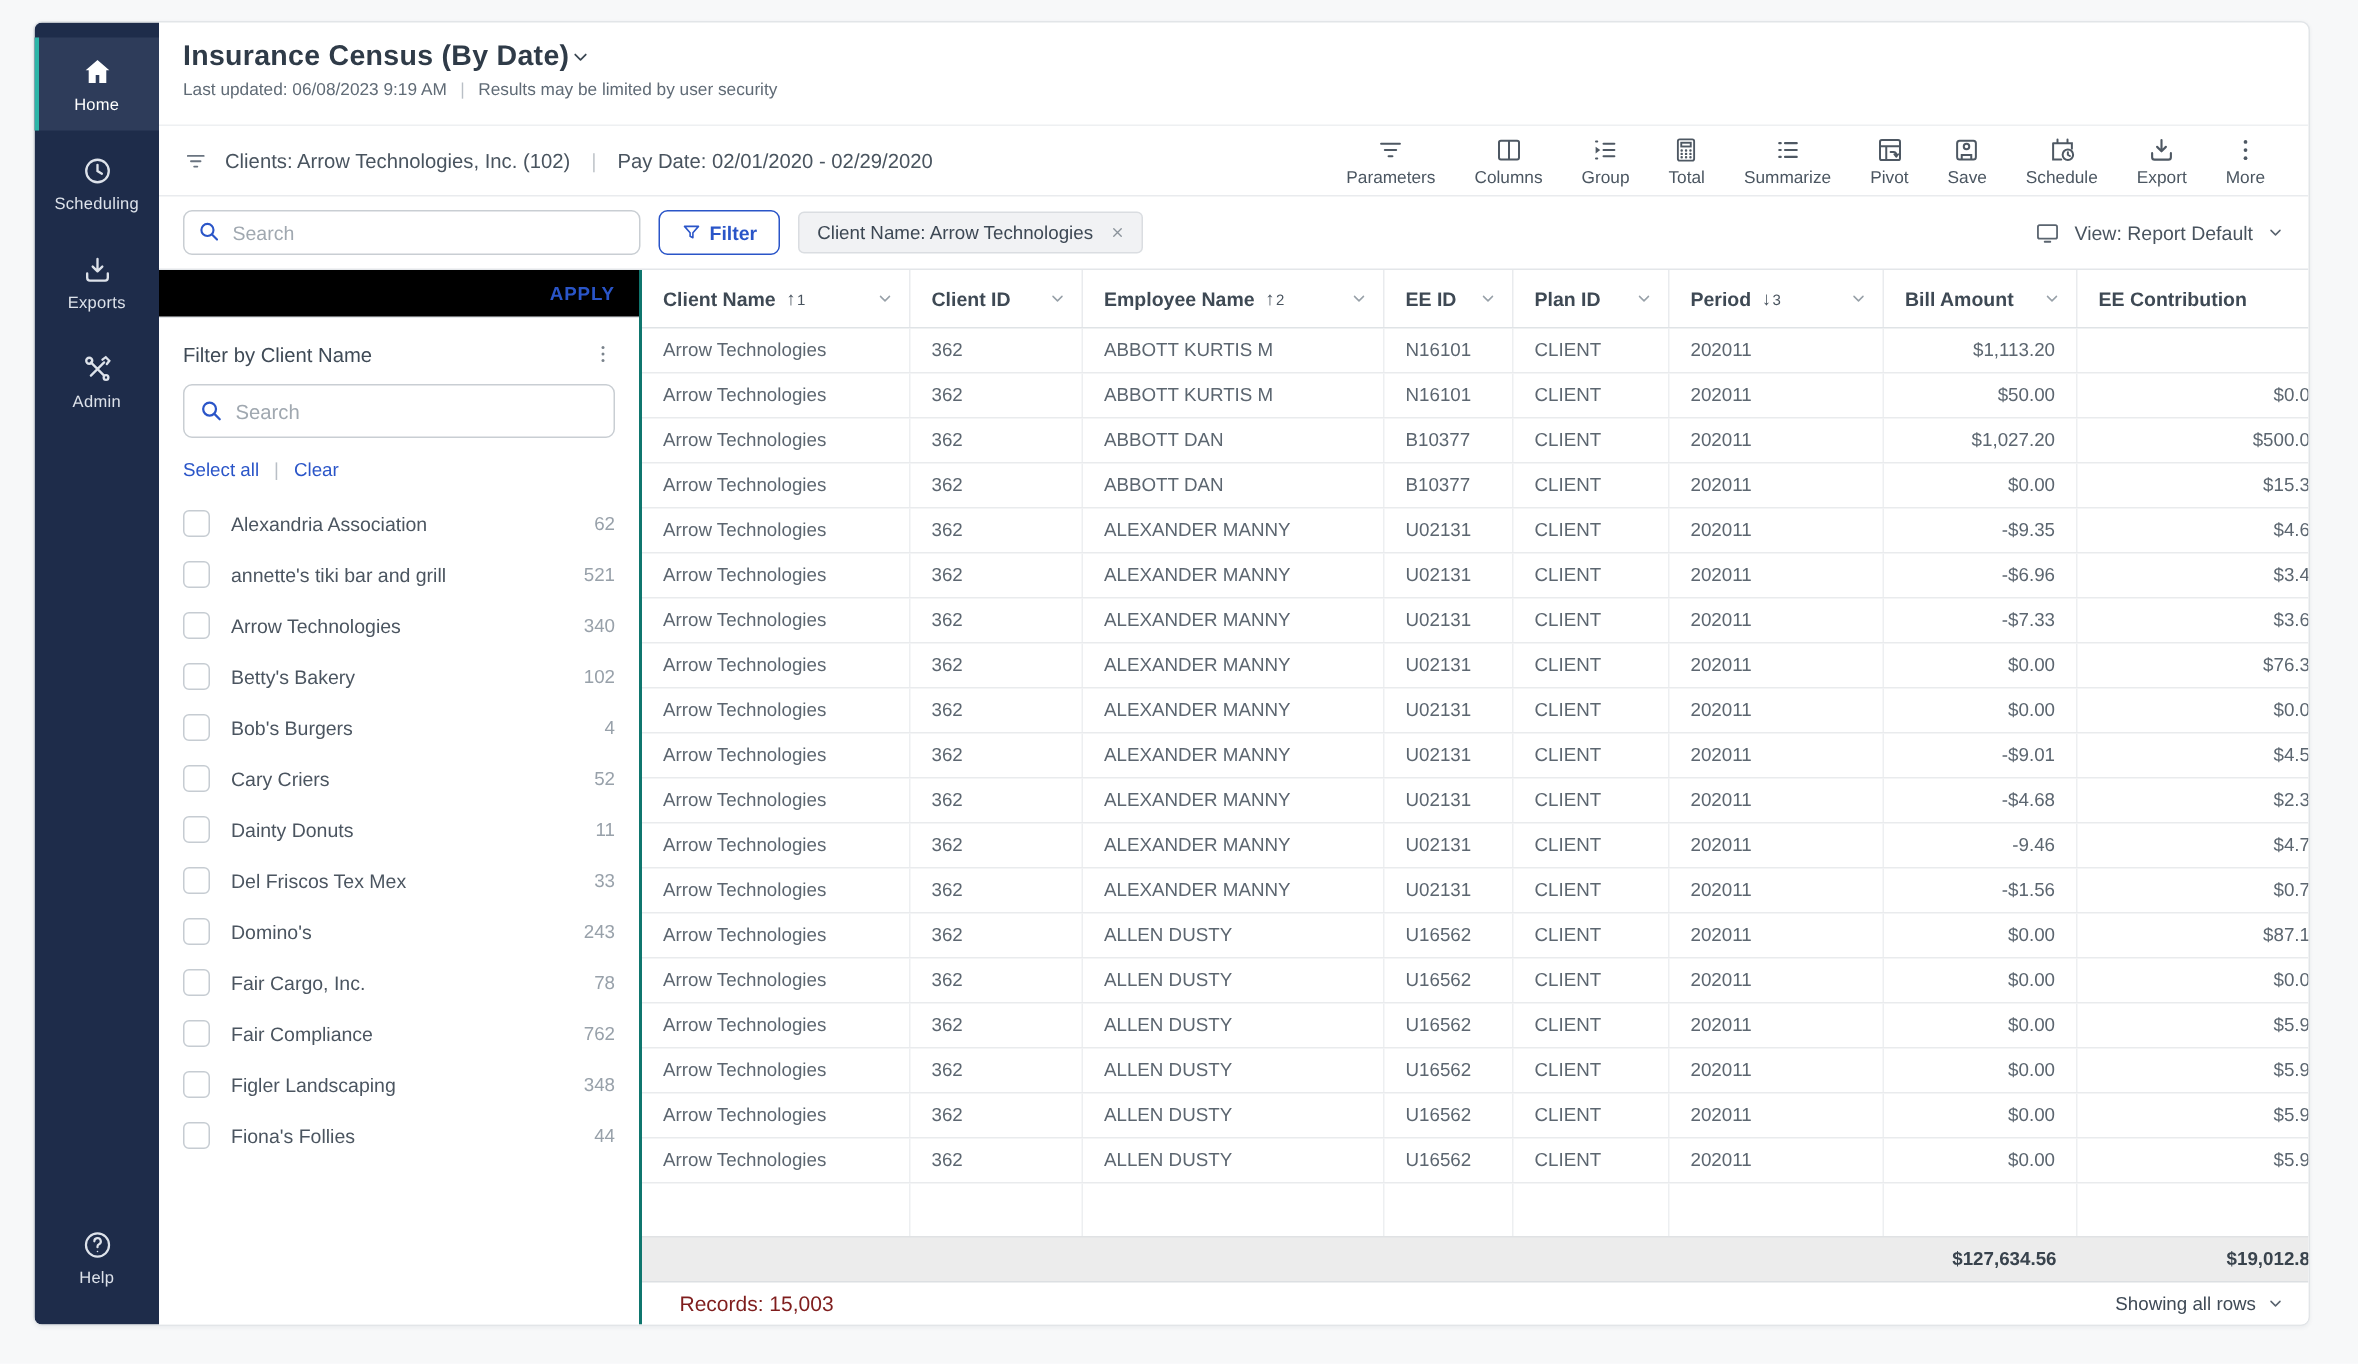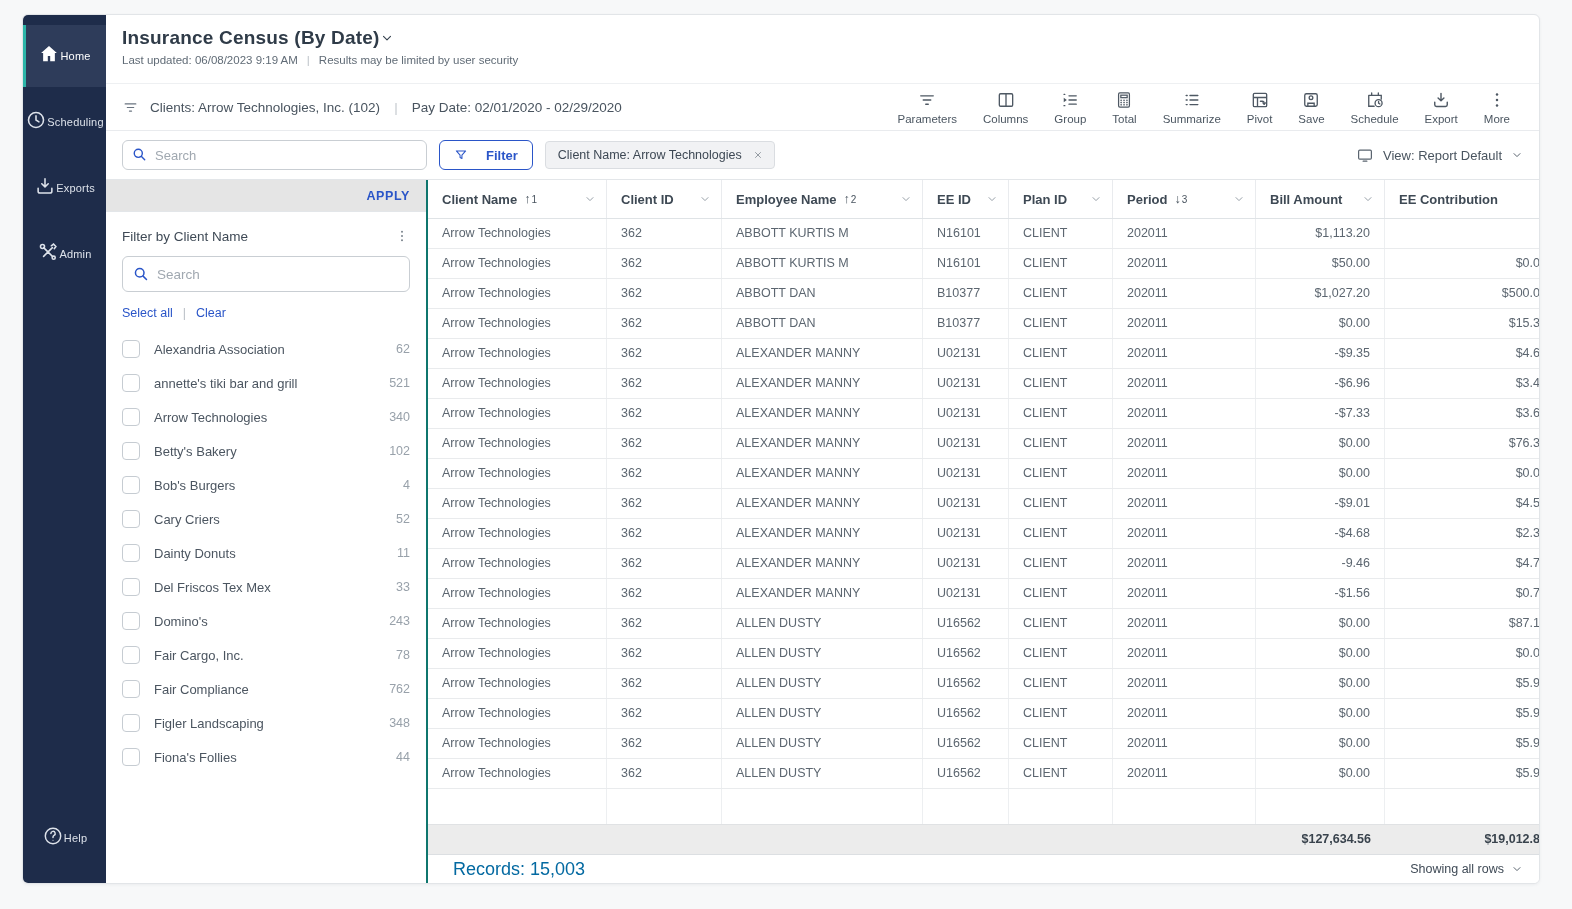--- a/index.html
+++ b/index.html
@@ -3,21 +3,21 @@
 <meta charset="utf-8">
 <style>
   * { margin:0; padding:0; box-sizing:border-box; }
   html,body { width:1572px; height:909px; background:#f7f8f9; font-family:"Liberation Sans","DejaVu Sans",sans-serif; }
   .app { position:absolute; left:22px; top:14px; width:1518px; height:870px; background:#fff;
          border:1px solid #e2e5e8; border-radius:6px; overflow:hidden; display:flex;
          box-shadow:0 1px 3px rgba(40,50,60,.06); }
 
   
   .sidebar { width:83px; background:#1e2c4a; display:flex; flex-direction:column; flex-shrink:0; padding-top:10px; }
-  .side-item { position:relative; height:62px; margin-bottom:4px; display:flex; flex-direction:row;
+  .side-item { position:relative; height:62px; margin-bottom:4px; display:flex; flex-direction:column;
                align-items:center; justify-content:center; color:#dde2ea; cursor:pointer; }
   .side-item .si-icon { width:22px; height:22px; margin-bottom:5px; }
   .side-item .si-icon svg { width:100%; height:100%; }
   .side-item .si-label { font-size:11px; letter-spacing:.2px; }
   .side-item.active { background:#2e3c5a; color:#fff; }
   .side-item.active::before { content:""; position:absolute; left:0; top:0; bottom:0; width:3px; background:#2cb5a8; }
   .side-help { margin-top:auto; margin-bottom:14px; }
 
   
   .main { flex:1; display:flex; flex-direction:column; min-width:0; }
@@ -41,39 +41,39 @@
   .tool .t-icon svg { width:100%; height:100%; }
   .tool .t-label { font-size:11.5px; color:#4b5661; }
 
   .filter-row { height:48px; display:flex; align-items:center; padding:0 16px; gap:12px; }
   .search-box { position:relative; width:305px; }
   .search-box input { width:100%; height:30px; border:1px solid #c9ced3; border-radius:6px; padding:0 10px 0 32px;
                       font-size:13px; color:#3d4854; outline:none; font-family:inherit; }
   .search-box input::placeholder { color:#a0a8b0; }
   .search-box .sb-icon { position:absolute; left:9px; top:6px; width:17px; height:17px; color:#2a55c8; pointer-events:none; }
   .search-box .sb-icon svg { width:100%; height:100%; }
-  .filter-btn { height:30px; display:flex; align-items:center; gap:18px; padding:0 14px; border:1.5px solid #2a55c8;
+  .filter-btn { height:30px; display:flex; align-items:center; gap:5px; padding:0 14px; border:1.5px solid #2a55c8;
                 border-radius:6px; background:#fff; color:#2a55c8; font-size:13px; font-weight:700; cursor:pointer; font-family:inherit; }
   .filter-btn .fb-icon { width:14px; height:14px; }
   .filter-btn .fb-icon svg { width:100%; height:100%; }
   .chip { height:28px; display:flex; align-items:center; gap:10px; padding:0 10px 0 12px; background:#f1f2f4;
           border:1px solid #dadde1; border-radius:4px; font-size:12.5px; color:#3d4854; }
   .chip .chip-x { width:12px; height:12px; color:#8a929a; cursor:pointer; }
   .chip .chip-x svg { width:100%; height:100%; }
   .view-ctl { margin-left:auto; display:flex; align-items:center; gap:9px; font-size:13px; color:#49545f; cursor:pointer; }
   .view-ctl .v-icon { width:18px; height:18px; color:#5a646f; }
   .view-ctl .v-icon svg { width:100%; height:100%; }
   .view-ctl .v-chev { width:12px; height:12px; color:#5a646f; }
   .view-ctl .v-chev svg { width:100%; height:100%; }
 
   
   .content { flex:1; display:flex; min-height:0; border-top:1px solid #e3e6e9; }
 
   .filter-panel { width:320px; flex-shrink:0; display:flex; flex-direction:column; background:#fff; }
-  .apply-bar { height:32px; background:#e5e5e5; border-bottom:1px solid #e3e6e9; display:flex; align-items:center;
+  .apply-bar { height:32px; background:#000000; border-bottom:1px solid #e3e6e9; display:flex; align-items:center;
                justify-content:flex-end; padding:0 16px; }
   .apply-link { font-size:12.5px; font-weight:700; letter-spacing:.6px; color:#2a55c8; cursor:pointer; }
   .panel-body { flex:1; overflow:hidden; padding:16px 16px 0 16px; display:flex; flex-direction:column; }
   .panel-title-row { display:flex; align-items:center; margin-bottom:12px; }
   .panel-title { font-size:13.5px; color:#3f4a56; }
   .kebab { margin-left:auto; width:16px; height:16px; color:#7a838c; cursor:pointer; }
   .kebab svg { width:100%; height:100%; }
   .panel-search { position:relative; }
   .panel-search input { width:100%; height:36px; border:1px solid #c9ced3; border-radius:6px; padding:0 10px 0 34px;
                         font-size:13.5px; color:#3d4854; outline:none; font-family:inherit; }
@@ -103,21 +103,21 @@
           flex-shrink:0; white-space:nowrap; overflow:hidden; }
   .c0{width:179px} .c1{width:115px} .c2{width:201px} .c3{width:86px} .c4{width:104px} .c5{width:143px}
   .c6{width:129px; text-align:right;} .c7{width:192px; text-align:right; border-right:none; padding-right:37px;}
   .thead .c7 { padding-right:12px; }
   .filler { flex:1; display:flex; min-height:0; }
   .filler .cell { height:100%; line-height:normal; }
   .totals-row { display:flex; height:30px; flex-shrink:0; background:#ececec; border-top:1px solid #e0e2e4; }
   .totals-row .cell { border-right:none; font-weight:700; color:#39434d; background:transparent; }
   .bottom-bar { height:29px; flex-shrink:0; border-top:1px solid #dcdfe2; display:flex; align-items:center;
                 padding:0 16px 0 25px; background:#fff; }
-  .records { font-size:18px; color:#0369a1; }
+  .records { font-size:14px; color:#7f1d1d; }
   .showing { margin-left:auto; display:flex; align-items:center; gap:7px; font-size:12.5px; color:#3f4a56; cursor:pointer; }
   .showing .s-chev { width:12px; height:12px; color:#5a646f; }
   .showing .s-chev svg { width:100%; height:100%; }
 </style>
 </head>
 <body>
 
 <div class="app">
 
   <nav class="sidebar">

